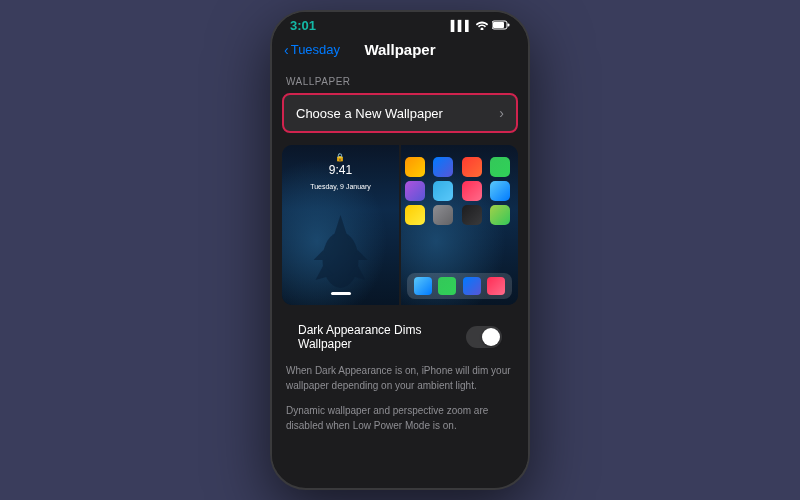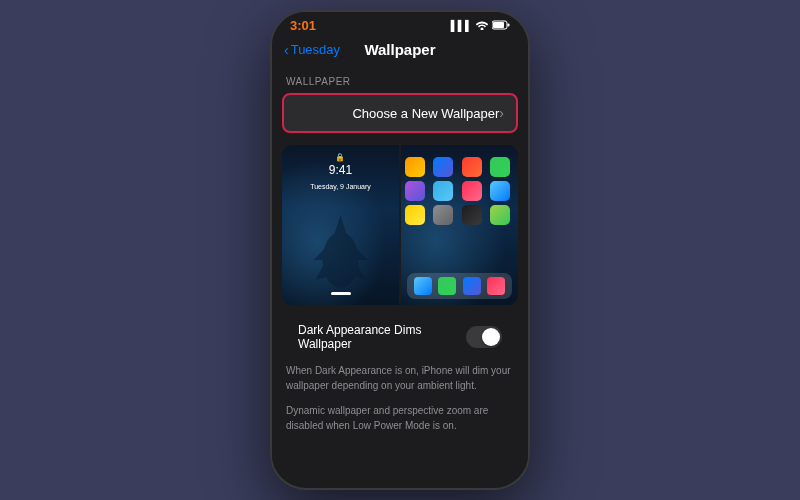--- a/index.html
+++ b/index.html
@@ -29,21 +29,21 @@
       display: flex;
       justify-content: space-between;
       align-items: center;
       padding: 6px 18px 4px;
       background: #1c1c1e;
     }
 
     .status-time {
       font-size: 13px;
       font-weight: 600;
-      color: #f97316;
+      color: #14b8a6;
     }
 
     .status-icons {
       display: flex;
       align-items: center;
       gap: 4px;
     }
 
     .status-icon {
       color: #fff;
@@ -96,21 +96,21 @@
     }
 
     .choose-wallpaper-row {
       background: #2c2c2e;
       margin: 0 10px;
       border-radius: 8px;
       border: 2px solid #d0234e;
       padding: 10px 12px;
       display: flex;
       align-items: center;
-      justify-content: flex-end;
+      justify-content: space-between;
       cursor: pointer;
     }
 
     .choose-wallpaper-text {
       font-size: 13px;
       color: #fff;
     }
 
     .chevron-right {
       color: #8e8e93;

